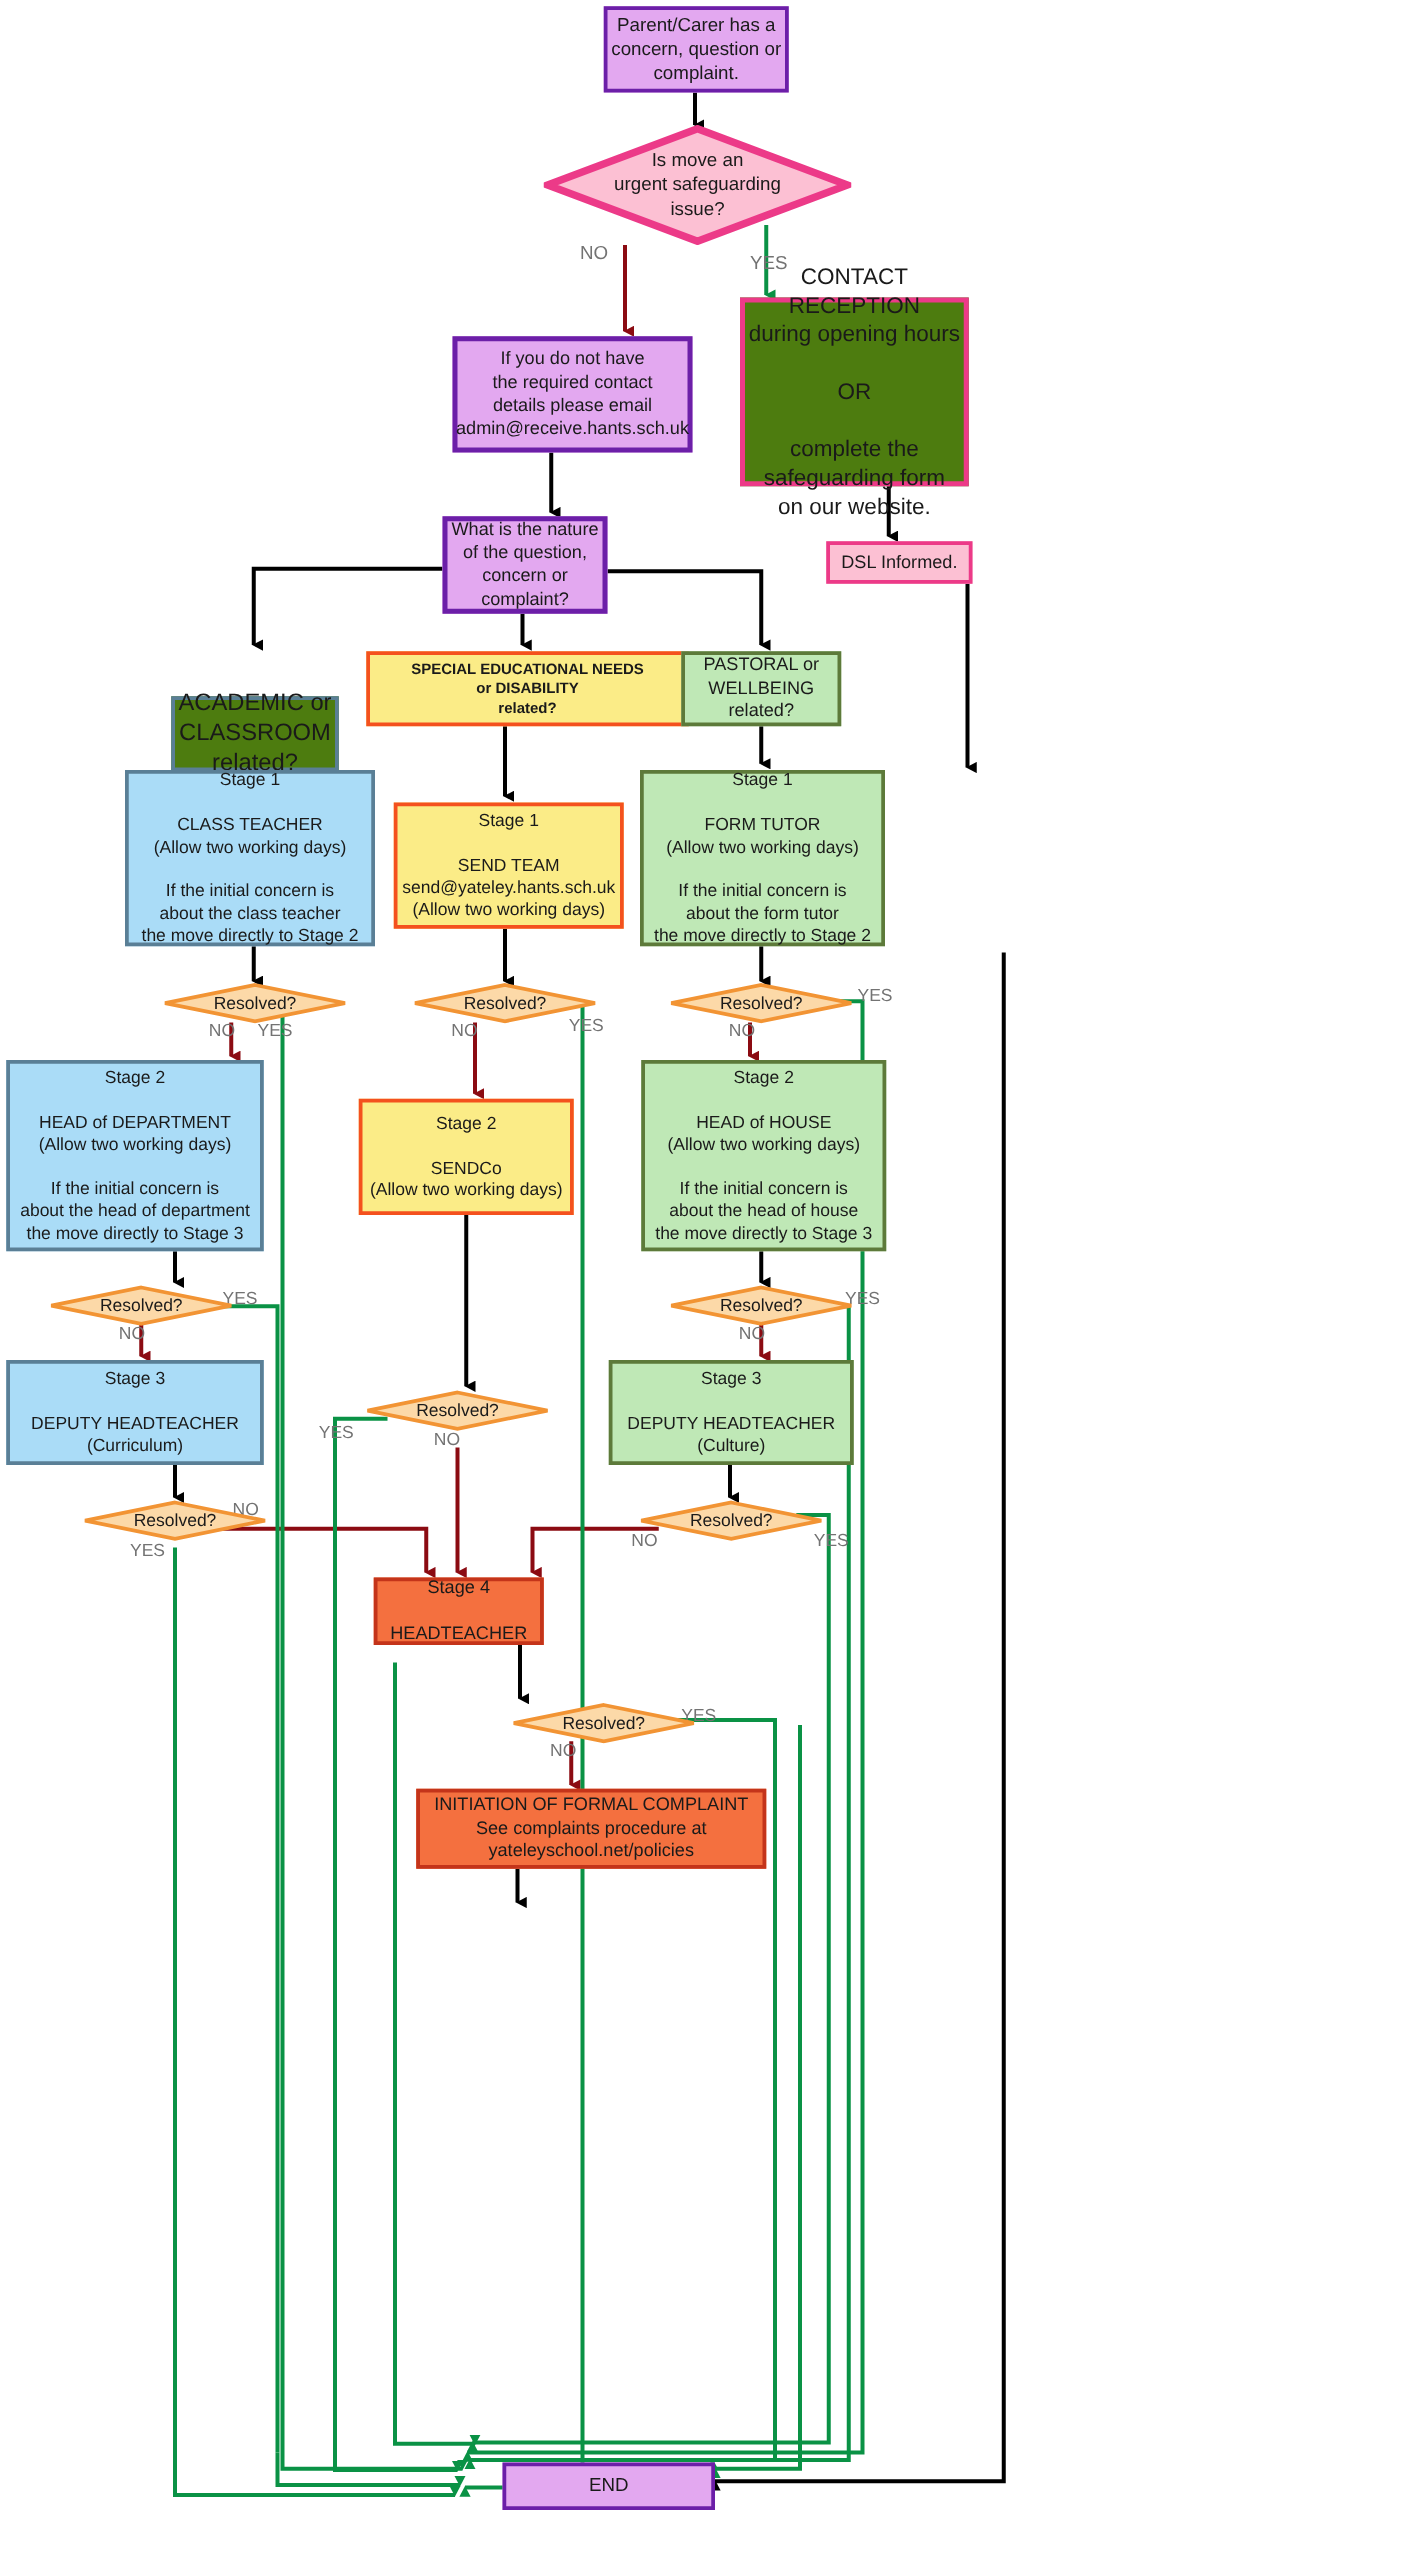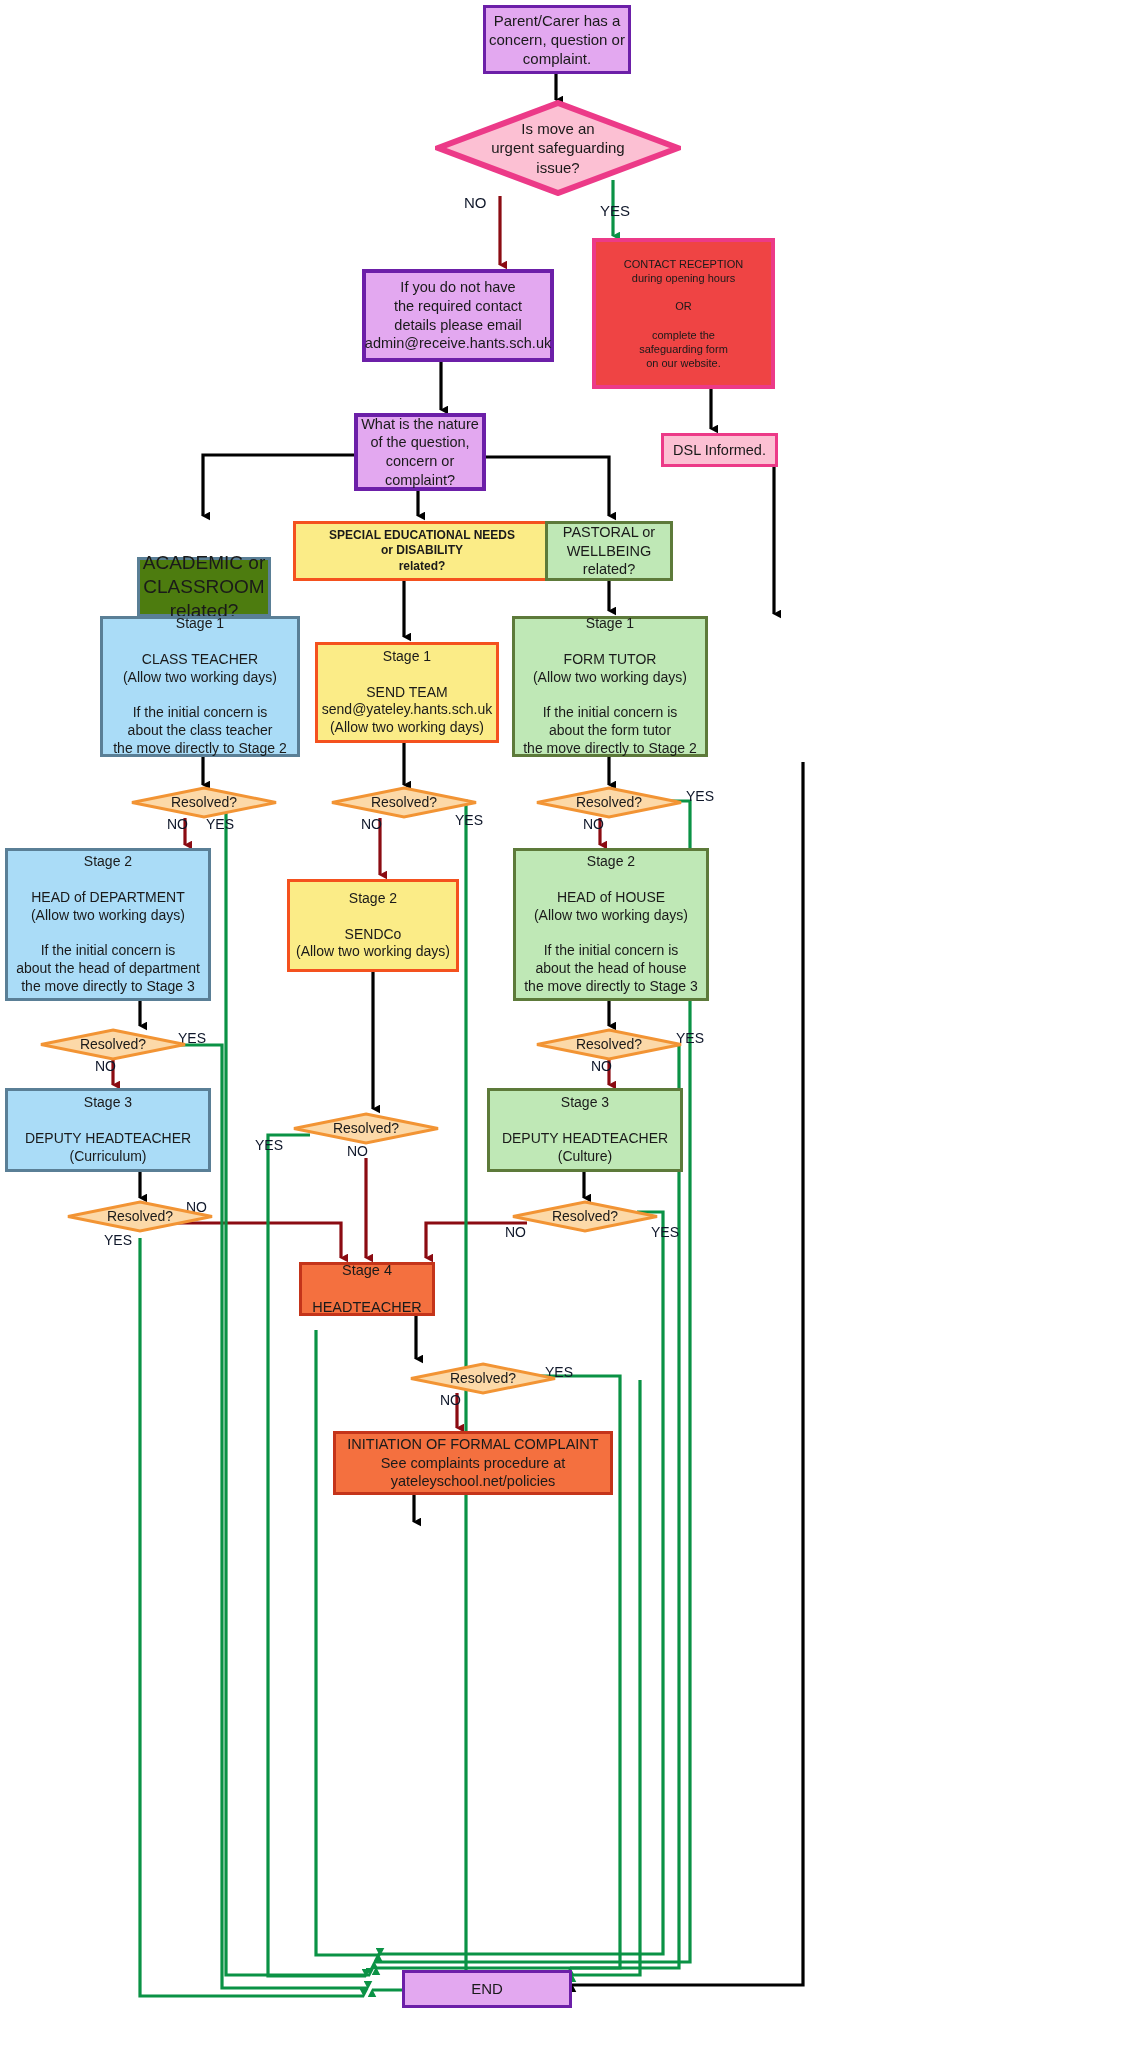--- a/index.html
+++ b/index.html
@@ -29,21 +29,21 @@
     justify-content: center;
     text-align: center;
     line-height: 1.28;
     color: #1a1a1a;
     white-space: pre-line;
   }
   .box { border-style: solid; }
   .lbl {
     position: absolute;
     font-size: 15px;
-    color: #0f172a;
+    color: #737373;
     white-space: nowrap;
   }
   .diamond-wrap {
     position: absolute;
     display: flex;
     align-items: center;
     justify-content: center;
     text-align: center;
   }
   .diamond-wrap > .dtext {
@@ -177,21 +177,21 @@
     <svg class="dshape" viewBox="0 0 246 96" preserveAspectRatio="none">
       <polygon points="123,3 243,48 123,93 3,48" fill="#fcc0d3" stroke="#ec3a88" stroke-width="6"></polygon>
     </svg>
     <span class="dtext">Is move an
 urgent safeguarding
 issue?</span>
   </div>
   <div class="lbl" style="left:464px; top:194px;">NO</div>
   <div class="lbl" style="left:600px; top:202px;">YES</div>
 
-  <div class="node box" style="left:592px; top:238px; width:183px; height:151px; background:#ef4444; border-color:#ec3a88; border-width:4px; font-size:11px;">
+  <div class="node box" style="left:592px; top:238px; width:183px; height:151px; background:#4d7c0f; border-color:#ec3a88; border-width:4px; font-size:18px;">
     <span>CONTACT RECEPTION
 during opening hours
 
 OR
 
 complete the
 safeguarding form
 on our website.</span>
   </div>
 

